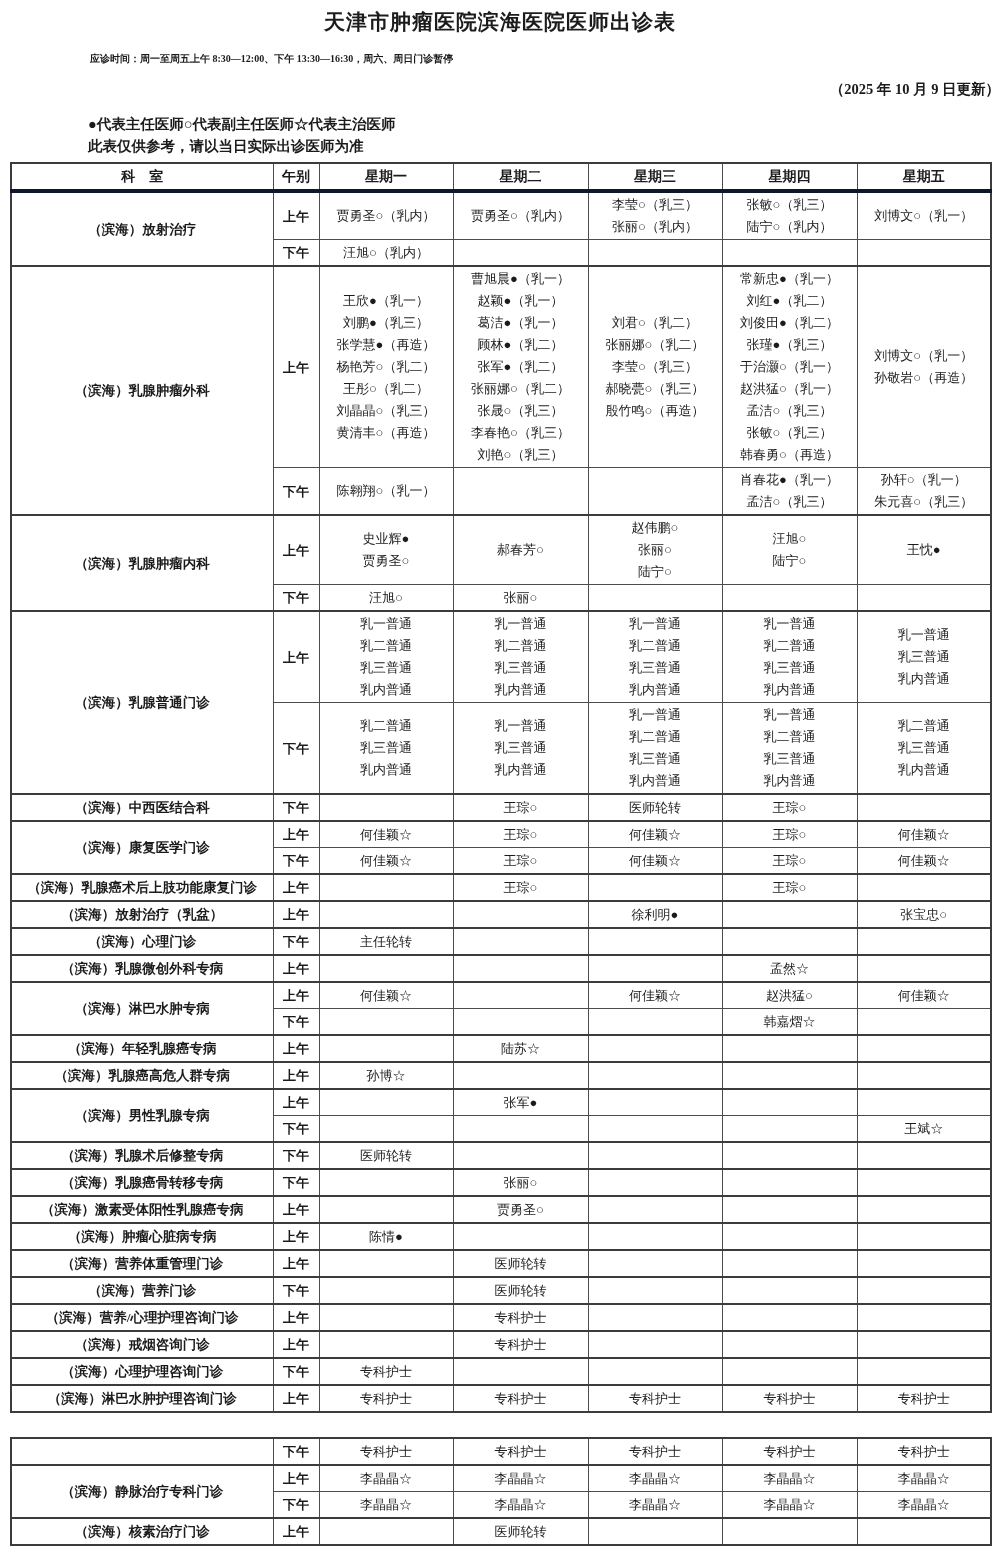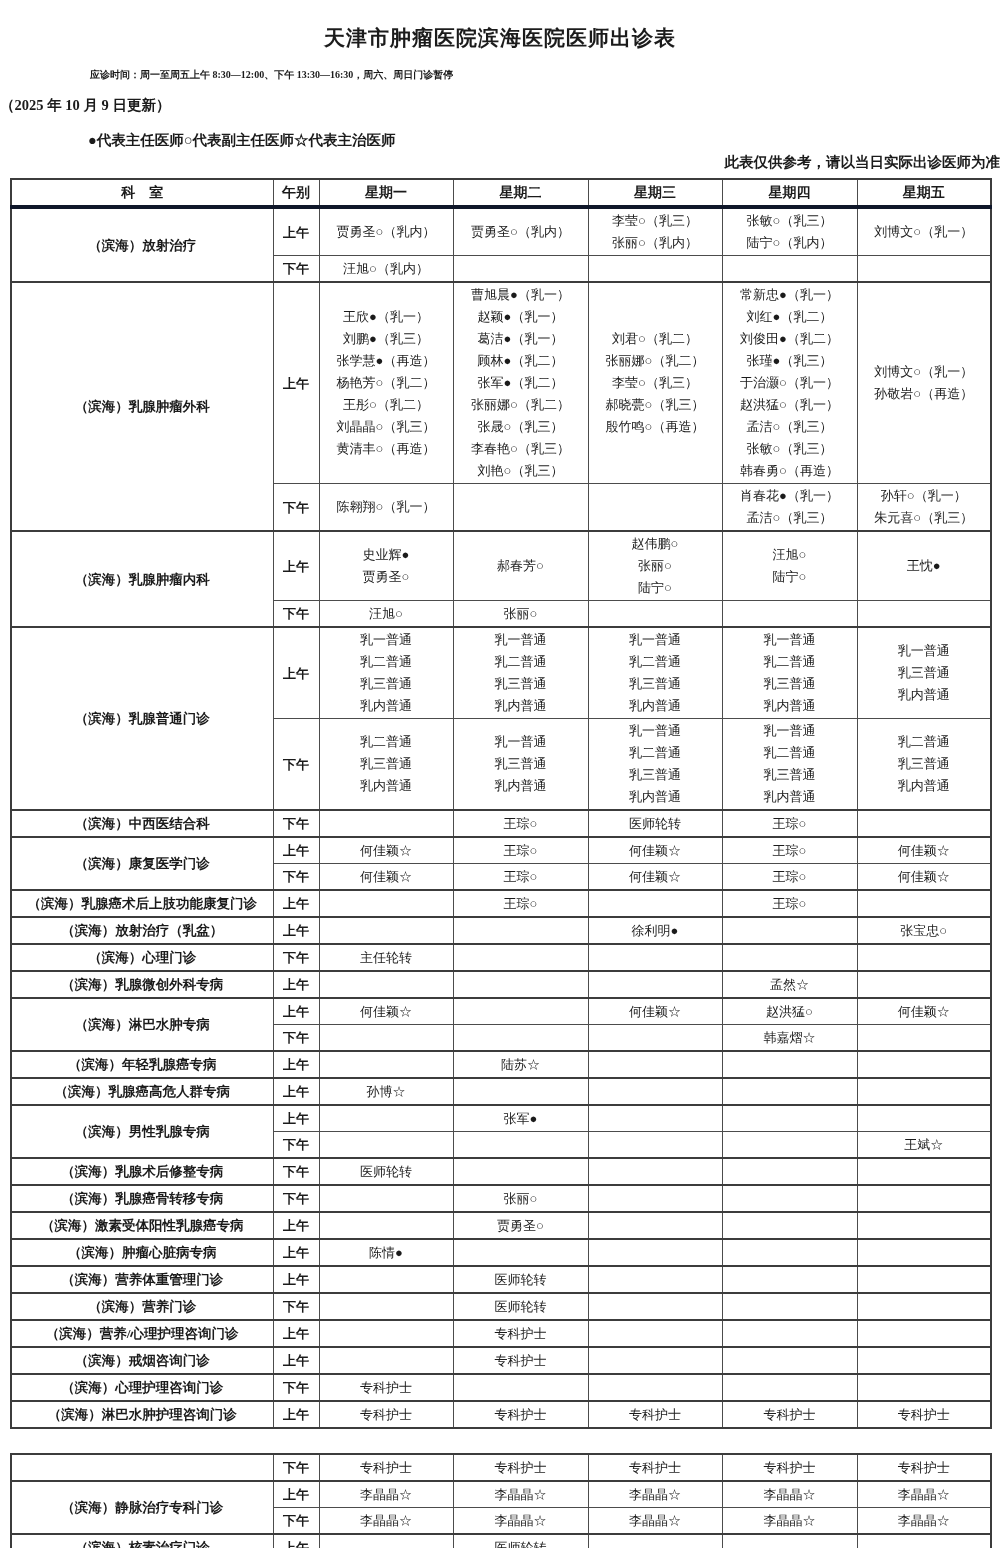--- a/index.html
+++ b/index.html
@@ -4,26 +4,26 @@
 <style>
   html,body{margin:0;padding:0;background:#ffffff;}
   body{
     width:1000px;min-height:1548px;
     font-family:"Liberation Serif","DejaVu Serif",serif;
     color:#1b1b1b;
     -webkit-font-smoothing:antialiased;
   }
   .title{
     text-align:center;font-size:21px;font-weight:bold;
-    padding-top:24px;letter-spacing:1px;
+    padding-top:8px;letter-spacing:1px;
   }
   .hours{font-size:10px;margin:16px 0 0 90px;font-weight:600;}
-  .update{text-align:left;font-size:14.5px;margin-top:14px;font-weight:600;}
+  .update{text-align:right;font-size:14.5px;margin-top:14px;font-weight:600;}
   .legend{display:flex;font-size:14.5px;margin:16px 0 0 88px;font-weight:600;}
-  .disclaimer{font-size:14.5px;margin:3px 0 0 88px;font-weight:600;text-align:right;}
+  .disclaimer{font-size:14.5px;margin:3px 0 0 88px;font-weight:600;}
   table{
     border-collapse:collapse;table-layout:fixed;
     width:980px;margin:6px 0 0 10px;
     border:2px solid #3c3c3c;
   }
   #t2{margin-top:24px;}
   th,td{
     border:1px solid #4c4c4c;
     font-size:13px;text-align:center;vertical-align:middle;
     padding:1px 2px;overflow:hidden;

